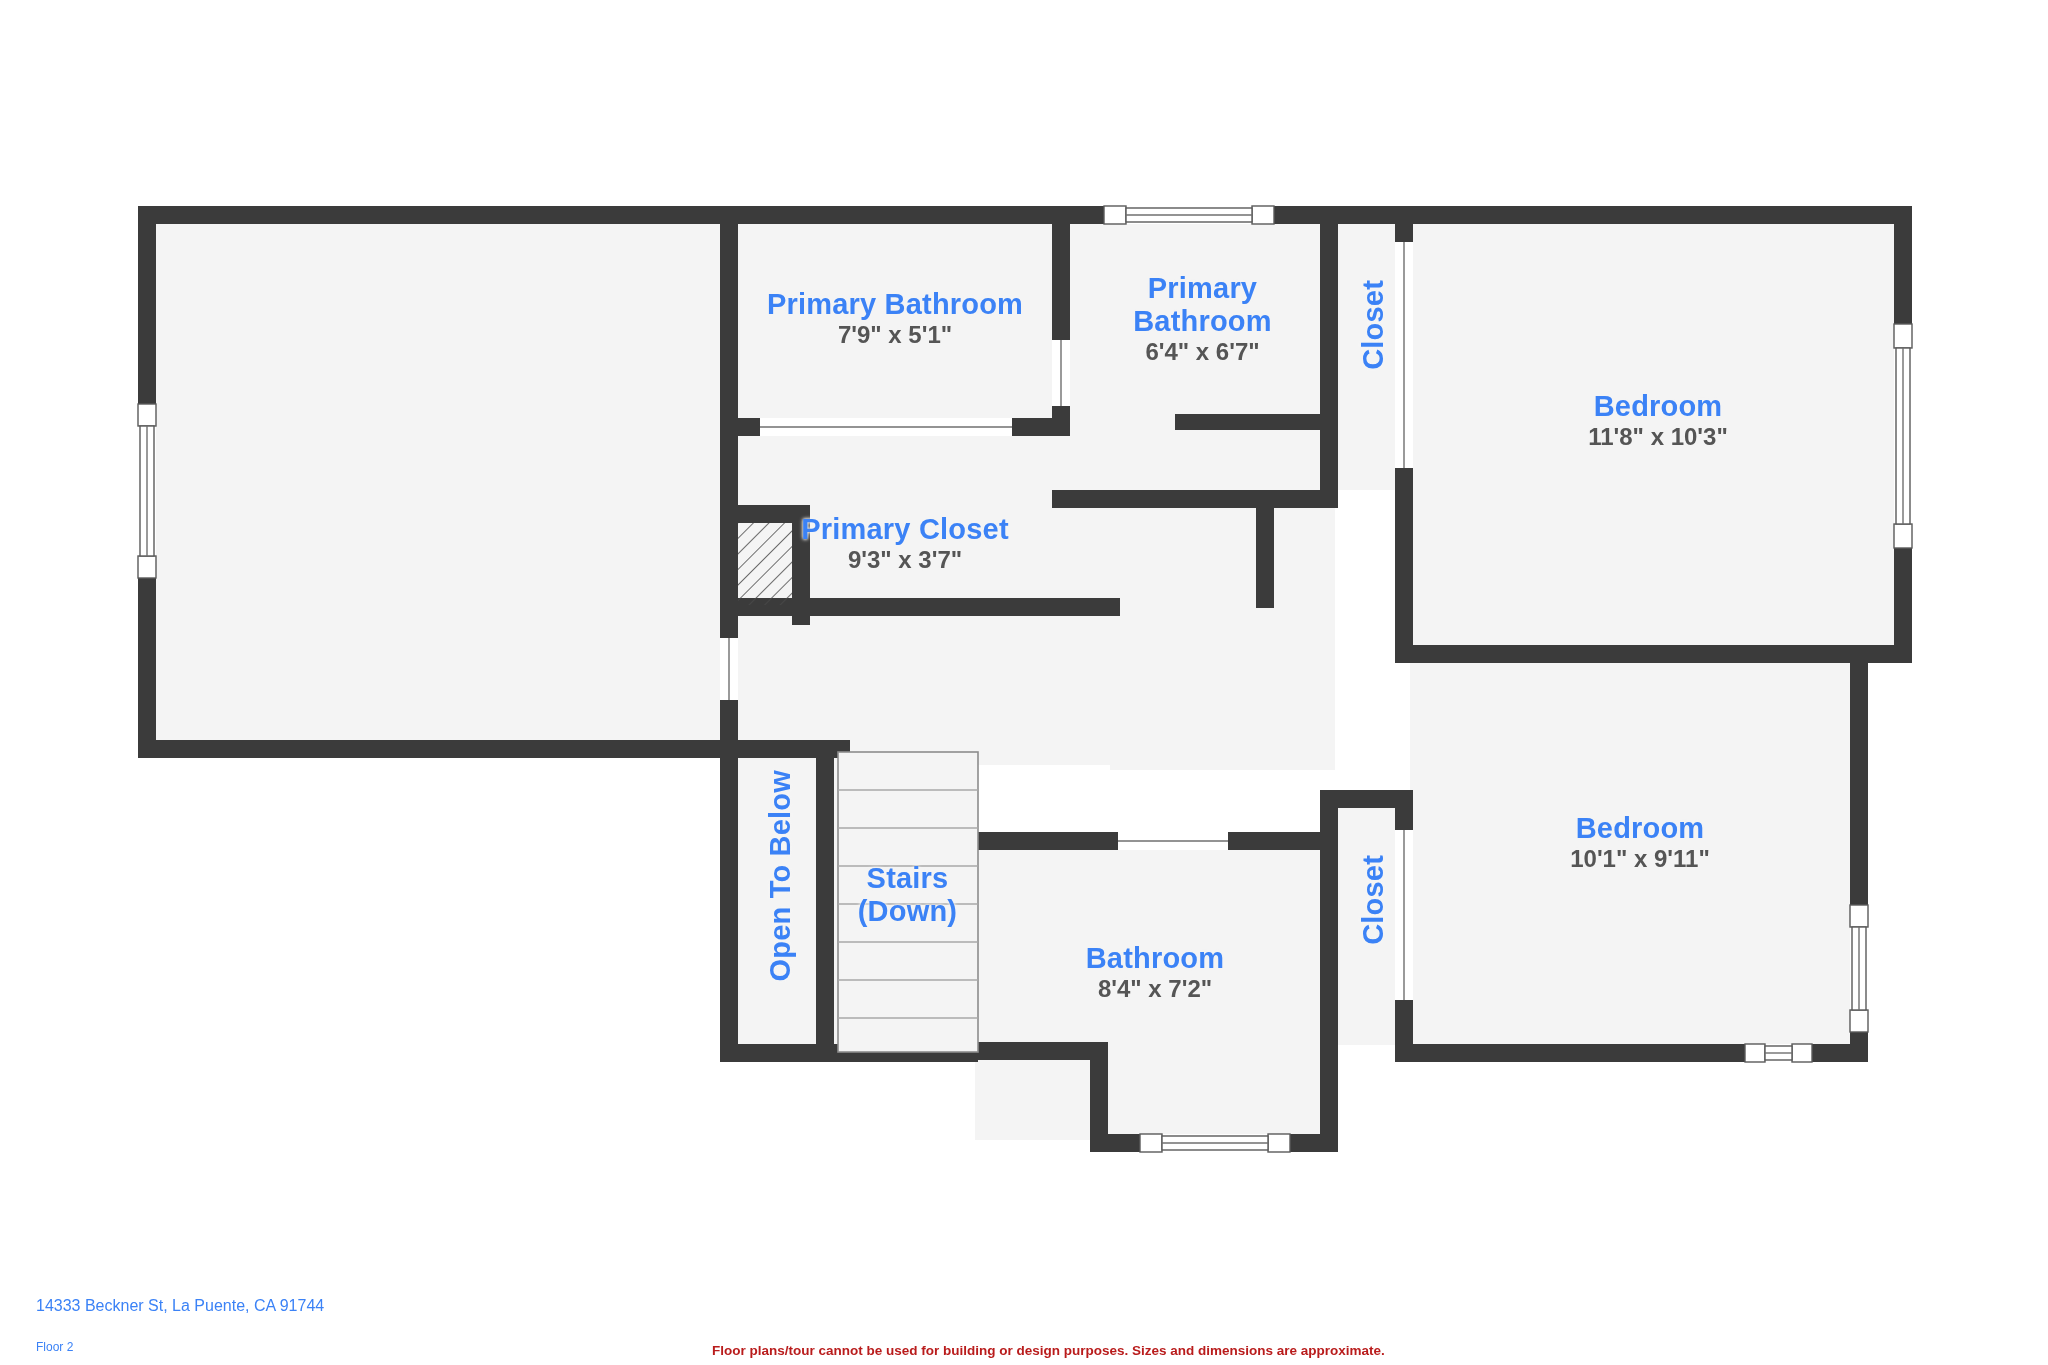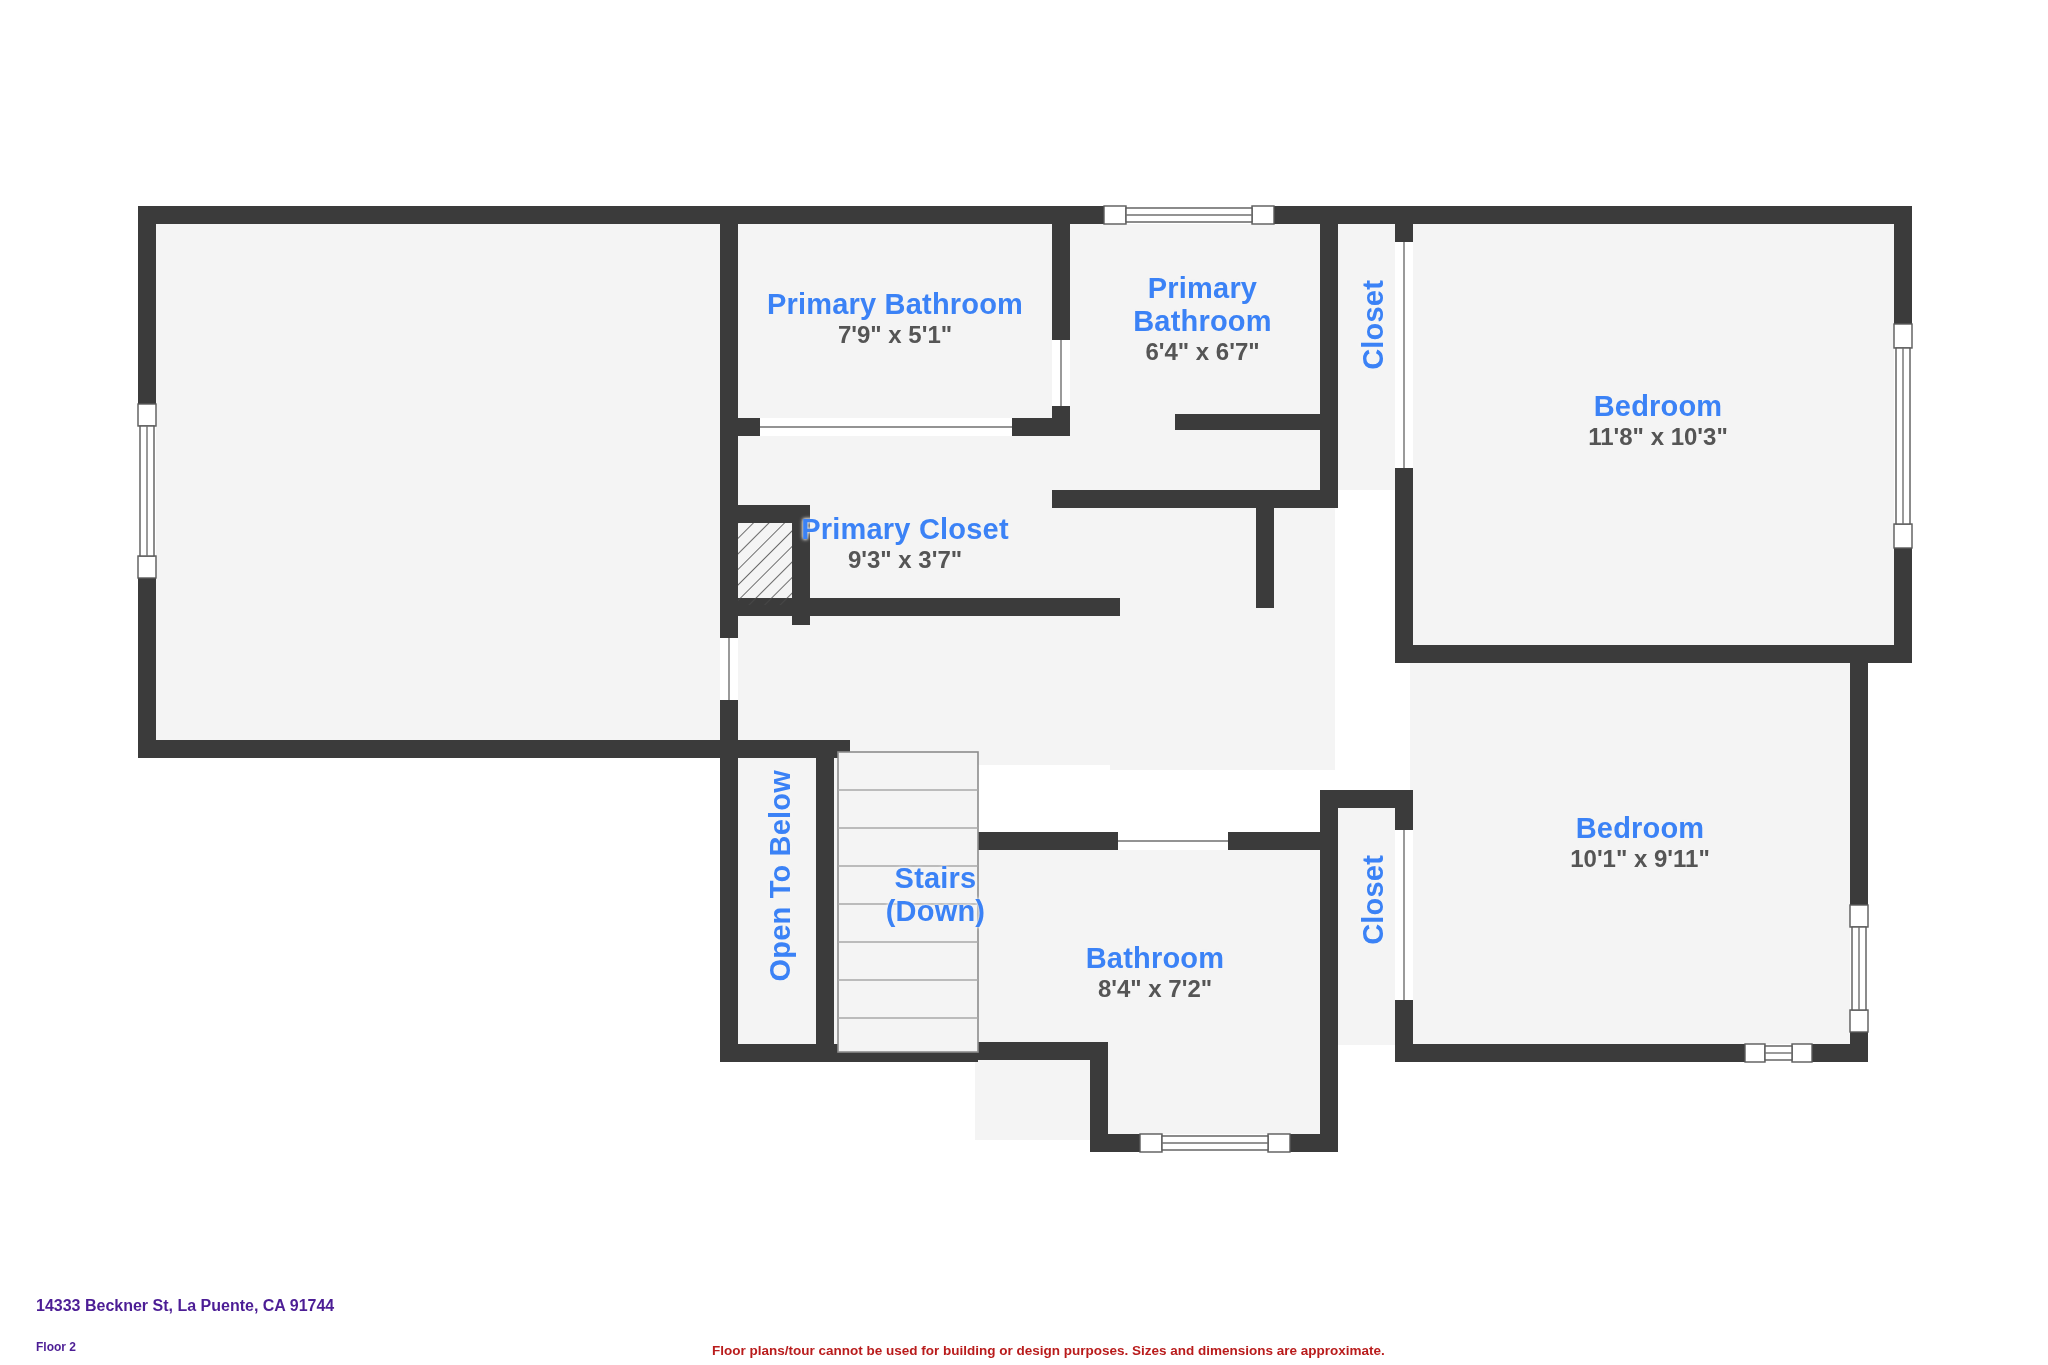--- a/index.html
+++ b/index.html
@@ -59,22 +59,22 @@
   .label.vertical {
     transform-origin: center center;
   }
   .label.vertical .rname {
     writing-mode: vertical-rl;
     transform: rotate(180deg);
     display: inline-block;
   }
   .footer-text {
     position: absolute;
-    color: #4c1d95;
-    font-weight: bold;
+    color: #3b82f6;
+    font-weight: normal;
     white-space: nowrap;
   }
   #address-line { left: 36px; top: 1297px; font-size: 16px; }
   #floor-line   { left: 36px; top: 1340px; font-size: 12px; }
   #disclaimer   { left: 712px; top: 1343px; font-size: 13.5px; color: #b91c1c; font-weight: bold; }
 </style>
 </head>
 <body>
 
 <div id="plan-root">
@@ -324,21 +324,21 @@
 
   <div class="label" id="lbl-bathroom" style="left:1025px; top:942px; width:260px;">
     <div class="rname">Bathroom</div>
     <div class="rdim">8'4" x 7'2"</div>
   </div>
 
   <div class="label vertical" id="lbl-open-to-below" style="left:742px; top:770px; width:76px;">
     <div class="rname">Open To Below</div>
   </div>
 
-  <div class="label" id="lbl-stairs" style="left:863px; top:862px; width:145px;">
+  <div class="label" id="lbl-stairs" style="left:835px; top:862px; width:145px;">
     <div class="rname">Stairs</div>
     <div class="rname">(Down)</div>
   </div>
 
   <div class="footer-text" id="address-line">14333 Beckner St, La Puente, CA 91744</div>
   <div class="footer-text" id="floor-line">Floor 2</div>
   <div class="footer-text" id="disclaimer">Floor plans/tour cannot be used for building or design purposes. Sizes and dimensions are approximate.</div>
 
 </div>
 

